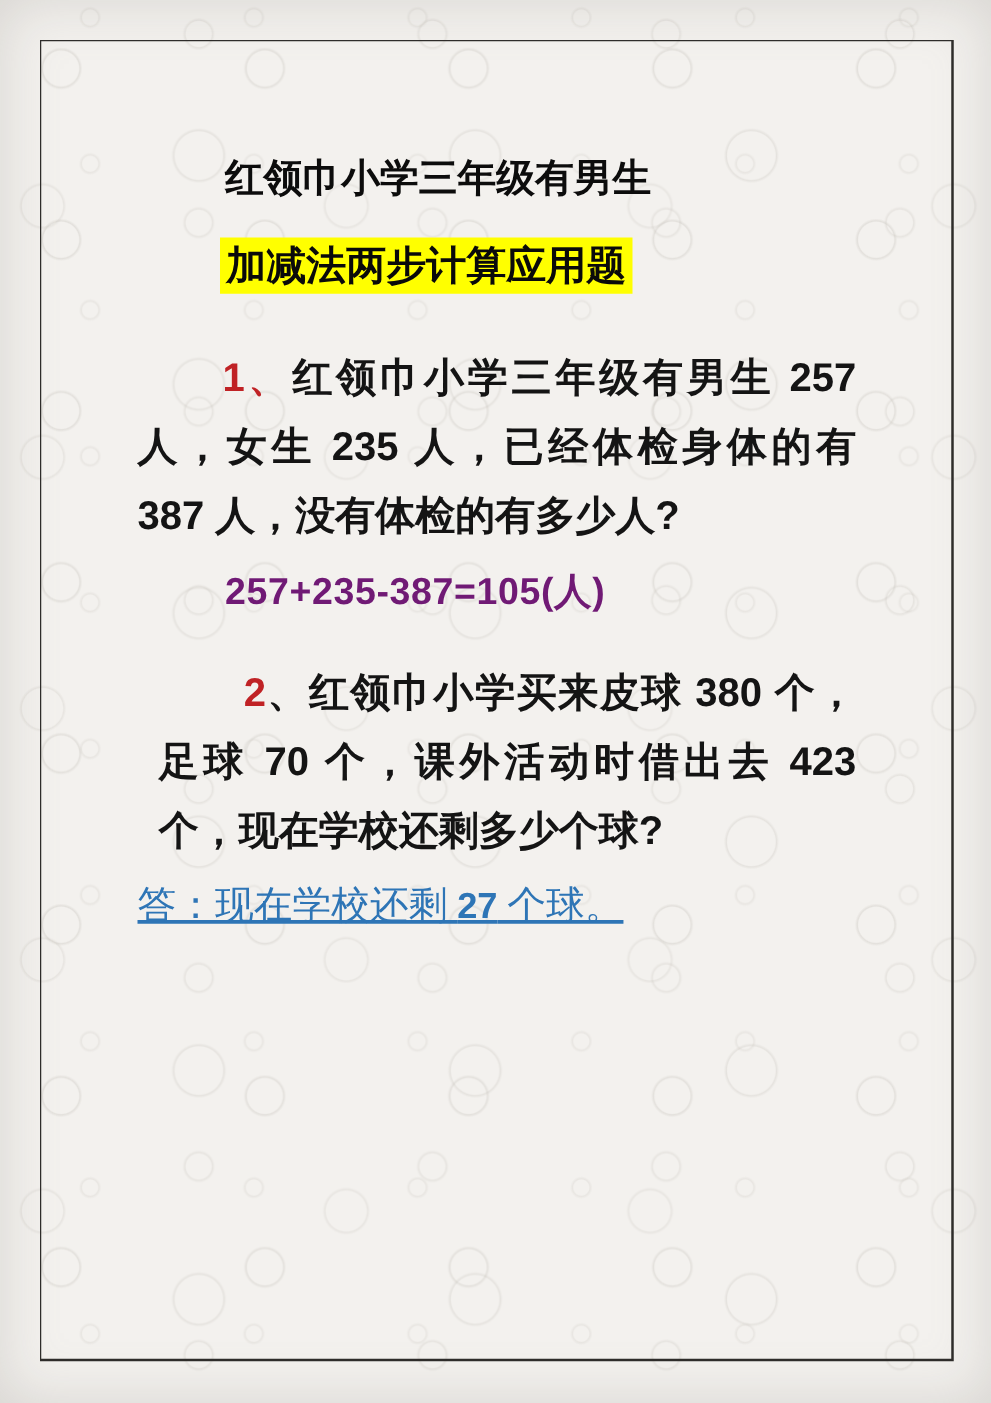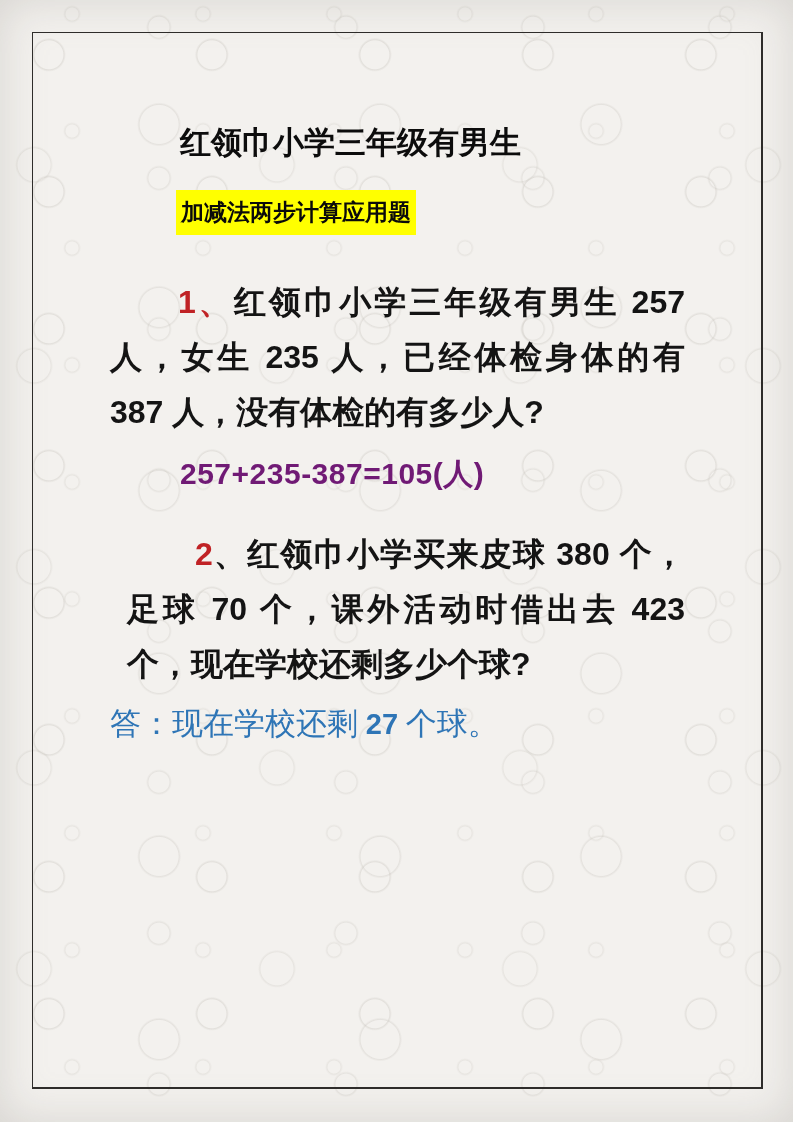--- a/index.html
+++ b/index.html
@@ -37,21 +37,21 @@
     font-size: 31px;
     font-weight: 700;
     color: #0c0c0c;
     line-height: 36px;
   }
   .subtitle-row { margin: 29px 0 0 66px; }
   .subtitle {
     display: inline-block;
     background: #ffff00;
     color: #0a0a0a;
-    font-size: 23px;
+    font-size: 32px;
     font-weight: 700;
     line-height: 40px;
     padding: 2px 5px 3px 5px;
   }
   .question {
     margin: 40px 0 0 0;
     font-size: 32px;
     font-weight: 700;
     color: #141414;
     line-height: 55px;
@@ -70,21 +70,21 @@
   }
   .eq-1 { color: #701a75; }
   .eq-2 { color: #2166af; }
   .answer {
     margin: 9px 0 0 0;
     font-family: "Liberation Serif", "DejaVu Serif", serif;
     font-size: 31px;
     line-height: 46px;
   }
   .ans-1 { color: #1ba2dc; }
-  .ans-2 { color: #2e75b6; }
+  .ans-2 { color: #2e75b6; text-decoration: underline; }
   .answer .ans-num {
     font-family: "Liberation Sans", "DejaVu Sans", sans-serif;
     font-weight: 700;
     font-size: 29px;
   }
   .end-black { color: #141414; }
 </style>
 </head>
 <body>
 

